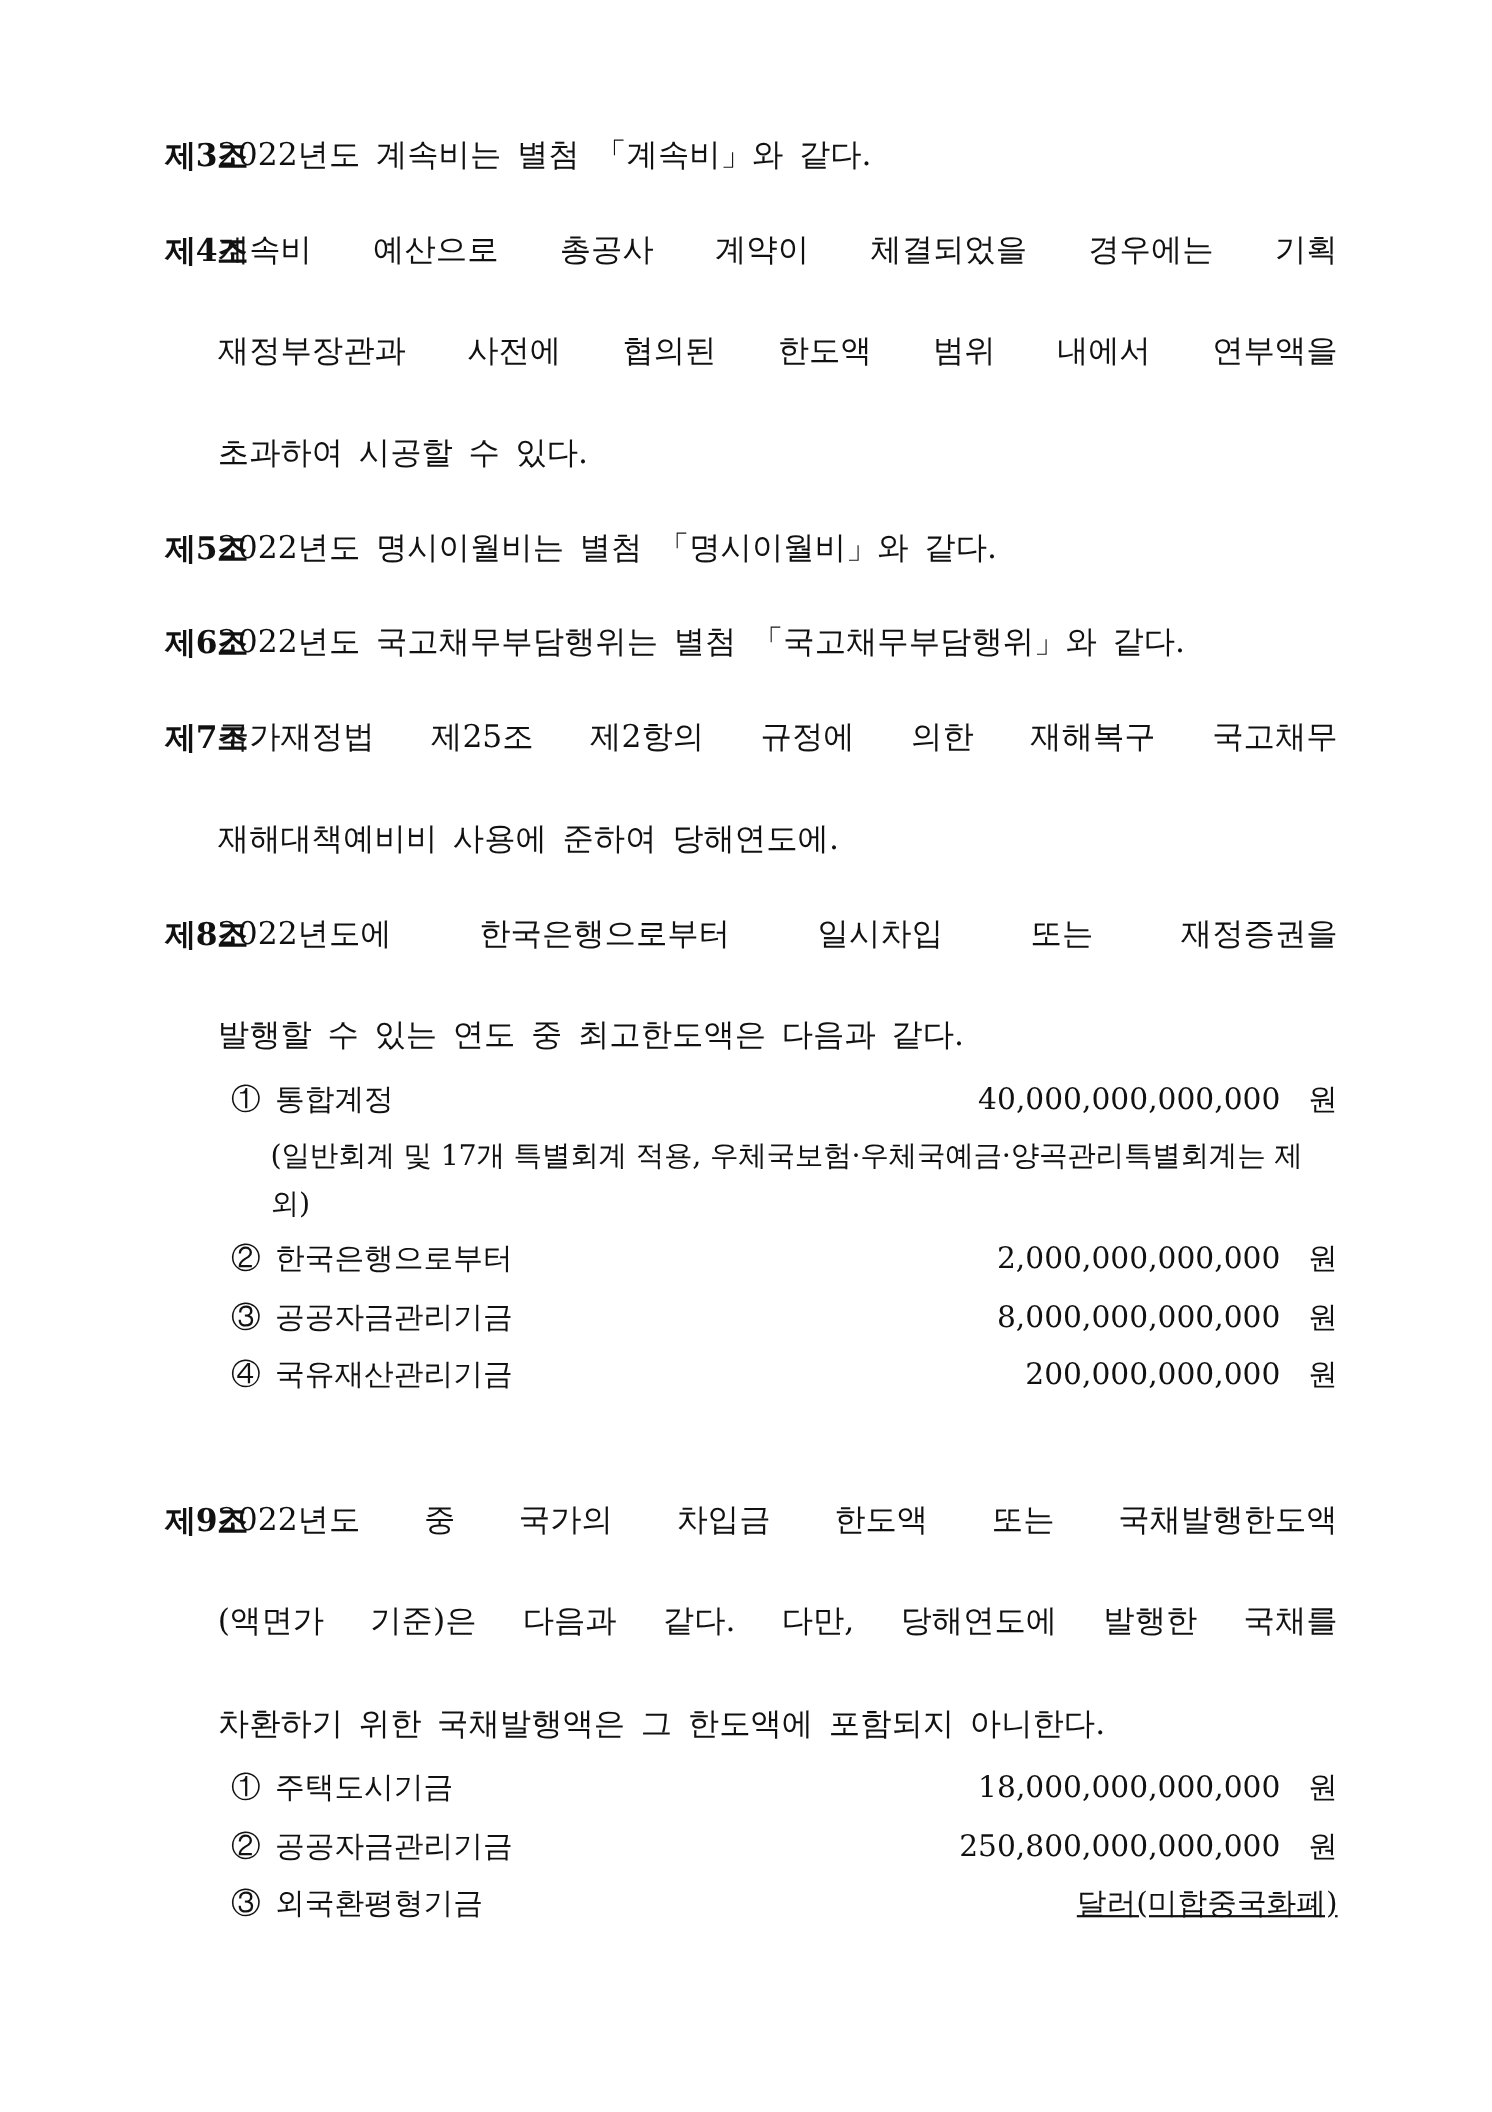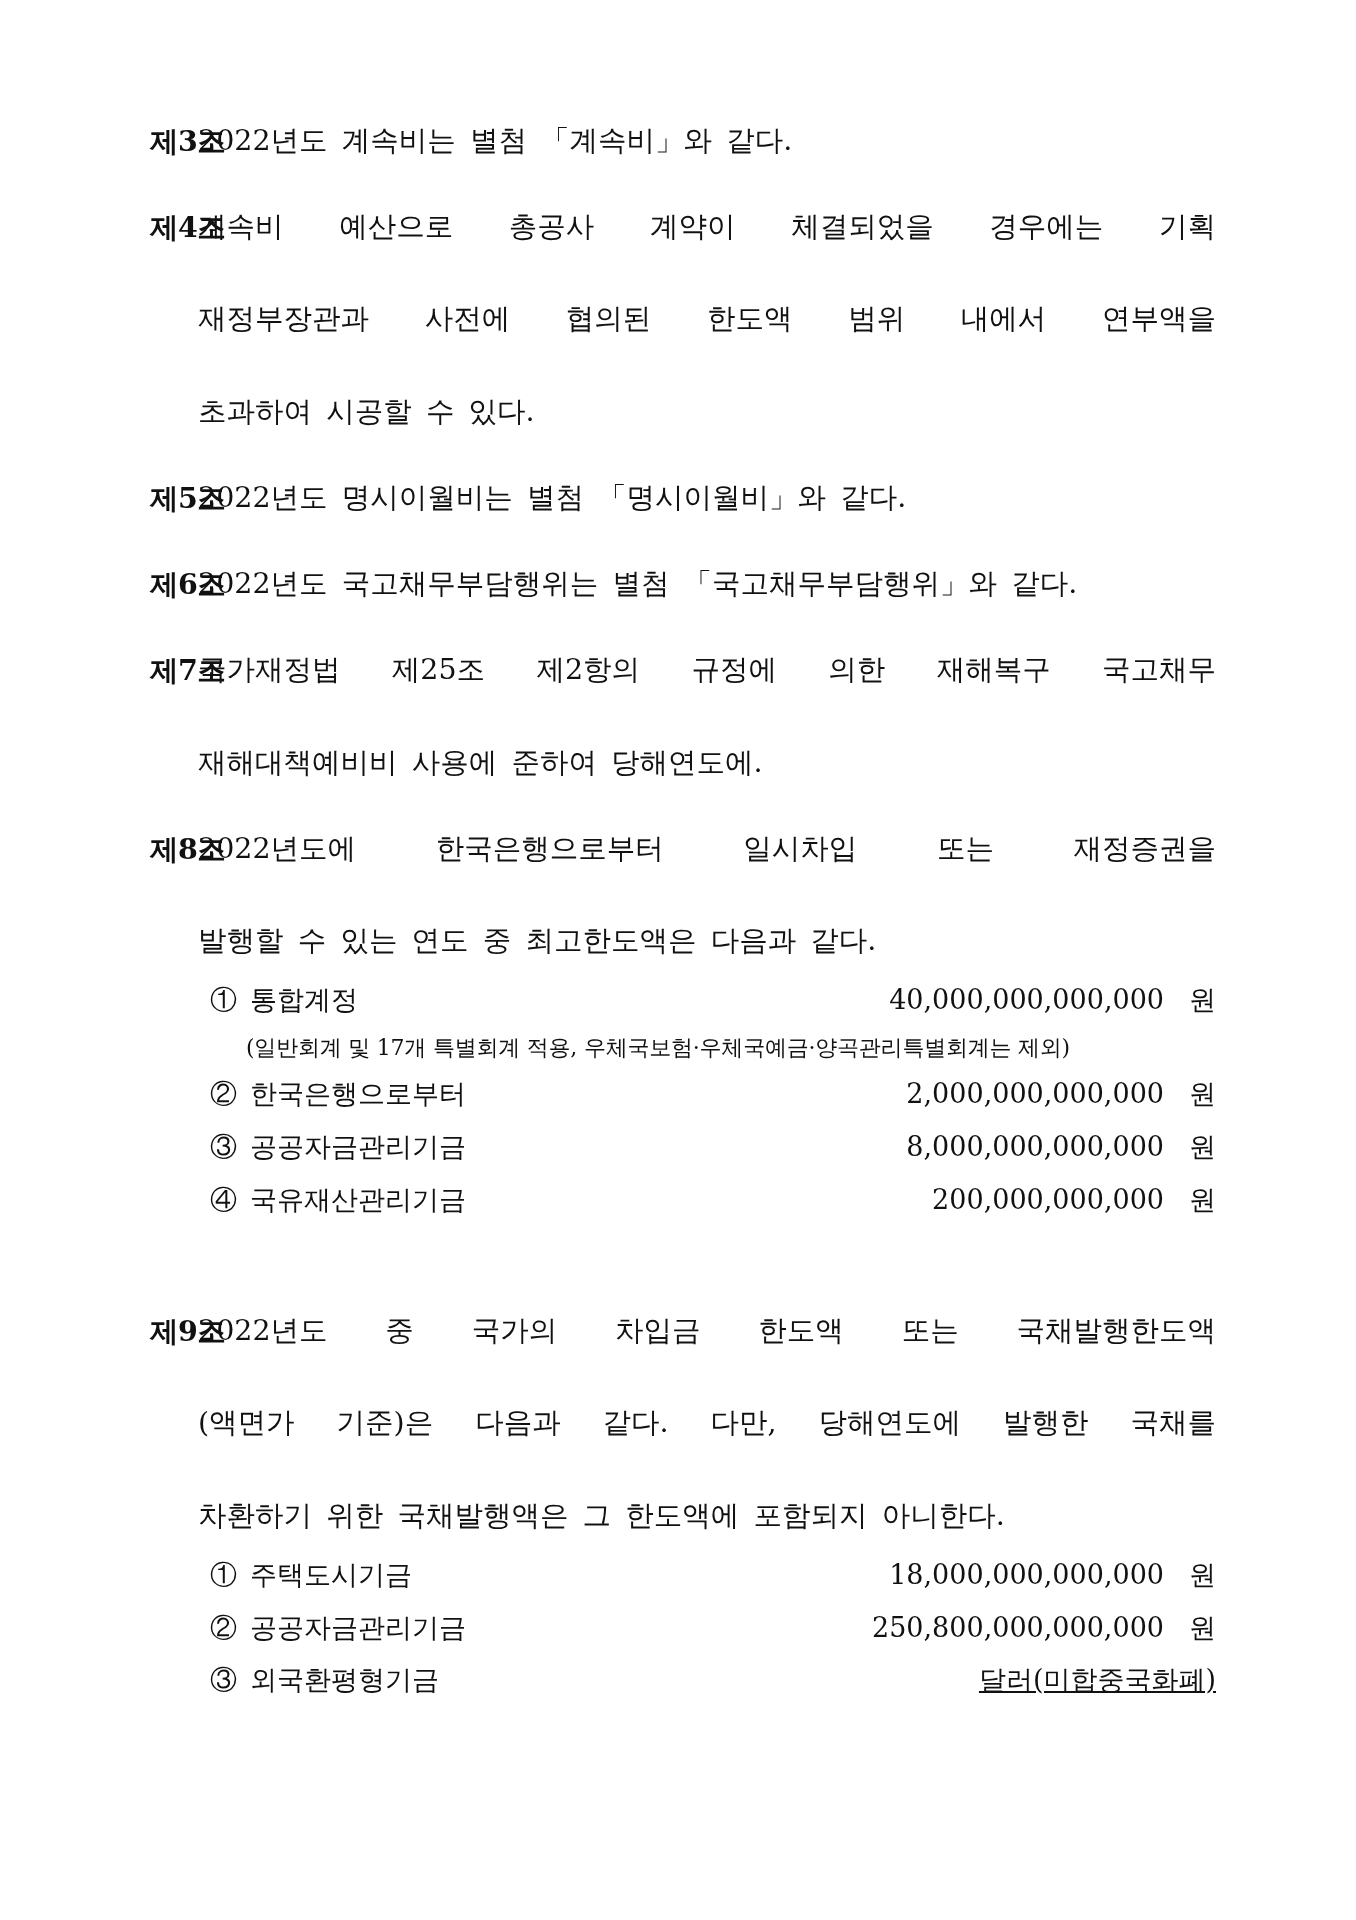--- a/index.html
+++ b/index.html
@@ -78,21 +78,21 @@
     flex: 0 0 auto;
     text-align: right;
     padding-right: 6px;
   }
   .item-row .unit {
     flex: 0 0 auto;
     width: 46px;
     text-align: right;
   }
   .note {
-    font-size: 22px;
+    font-size: 26px;
     line-height: 1.7;
     padding-left: 36px;
     margin: 2px 0 2px 0;
     letter-spacing: -0.01em;
   }
   .gap-large {
     height: 42px;
   }
 </style>
 </head>

